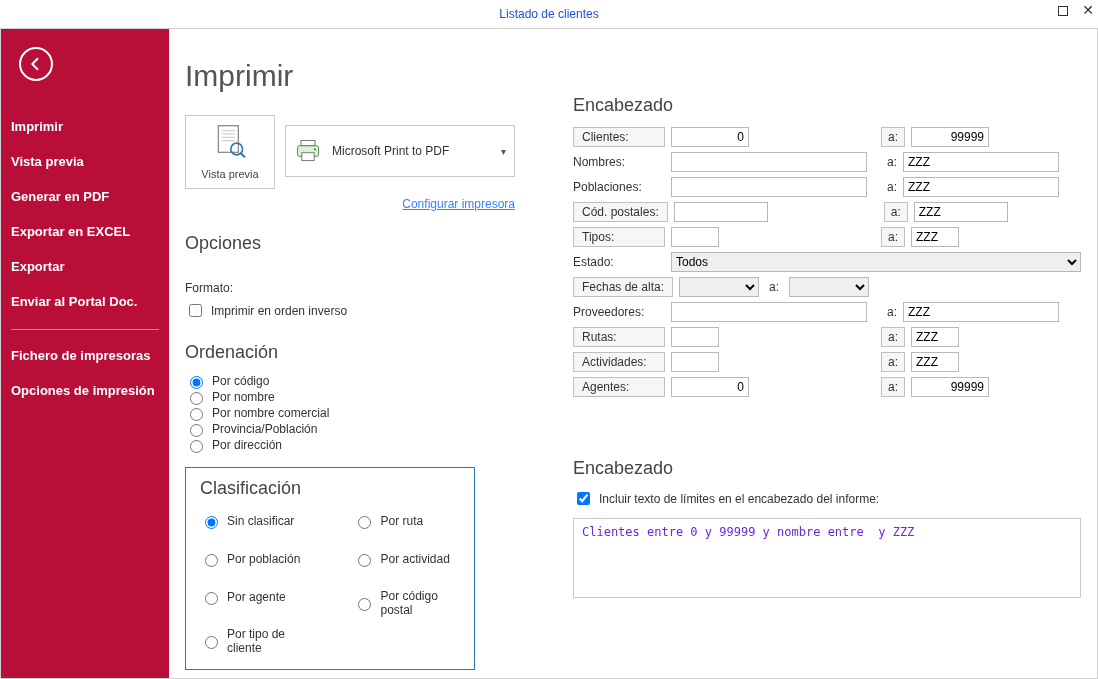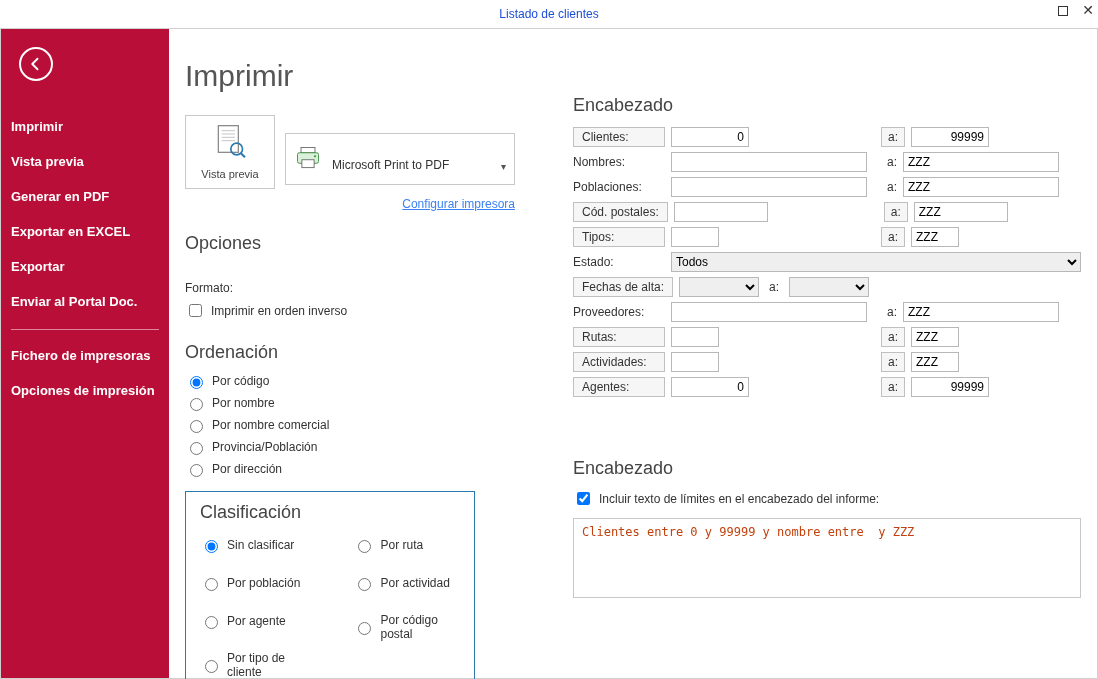--- a/index.html
+++ b/index.html
@@ -77,24 +77,24 @@
   .preview-box {
     width: 90px; height: 74px;
     border: 1px solid #c8c8c8;
     display: flex; flex-direction: column; align-items: center; justify-content: center;
     gap: 4px;
   }
   .preview-box .plabel { font-size: 11px; color: #444; }
   .printer-box {
     width: 230px; height: 52px;
     border: 1px solid #c8c8c8;
-    display: flex; align-items: flex-end;
+    display: flex; align-items: center;
     padding: 12px 8px;
     gap: 10px;
-    margin-top: 18px;
+    margin-top: 10px;
     position: relative;
   }
   .printer-box .chev { margin-left: auto; color: #555; font-size: 10px; }
   .config-link {
     text-align: right;
     margin: 8px 30px 0 0;
     text-decoration: underline;
     color: #3b82f6;
     font-size: 12px;
   }
@@ -110,21 +110,21 @@
   select.combo, input.text {
     border: 1px solid #b8b8b8;
     background: #fff;
     height: 20px;
     font-size: 12px;
     padding: 0 4px;
   }
   select.combo { width: 192px; }
   .chk { display: flex; align-items: center; gap: 6px; margin-top: 4px; }
   .chk input { width: 13px; height: 13px; }
-  .radio-list { display: flex; flex-direction: column; gap: 6px; margin-top: 4px; }
+  .radio-list { display: flex; flex-direction: column; margin-top: 4px; }
   .radio-item { display: flex; align-items: center; gap: 6px; font-size: 12px; }
   .radio-item input { width: 13px; height: 13px; }
   .clasif-box {
     border: 1px solid #2a7ab0;
     padding: 10px 14px 14px 14px;
     margin-top: 14px;
     width: 290px;
   }
   .clasif-box h2.section { margin: 0 0 10px 0; font-size: 18px; }
   .clasif-grid { display: flex; gap: 44px; }
@@ -146,21 +146,21 @@
   input.txt { width: 156px; }
   input.txtshort { width: 72px; }
   input.txtmed { width: 94px; }
   select.state { width: 410px; height: 20px; border:1px solid #b8b8b8; font-size:12px;}
   select.date { width: 80px; height: 20px; border:1px solid #b8b8b8; font-size:12px;}
   .enc-text {
     width: 508px; height: 80px;
     border: 1px solid #c8c8c8;
     padding: 6px 8px;
     font-size: 12px;
-    color: #c2410c;
+    color: #6d28d9;
     resize: none;
   }
   .spacer-a { display:inline-block; width:120px; }
   
   .icon-doc { width: 34px; height: 40px; }
   .icon-printer { width: 28px; height: 28px; }
 </style>
 </head>
 <body>
 

